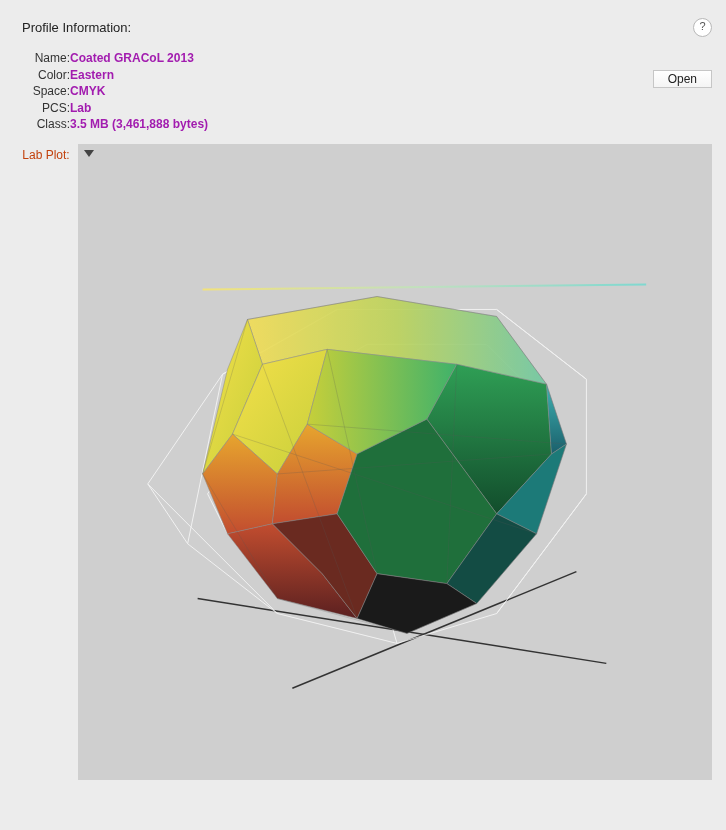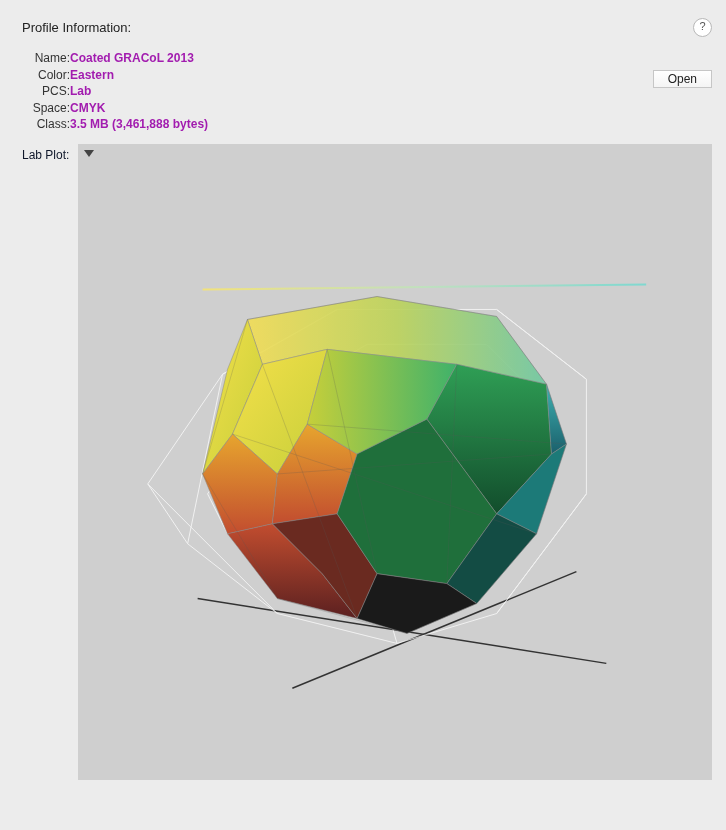--- a/index.html
+++ b/index.html
@@ -77,24 +77,24 @@
     cursor: pointer;
     user-select: none;
   }
   .plot-row {
     margin-top: 10px;
     display: flex;
     align-items: flex-start;
   }
   .plot-label {
     width: 48px;
-    text-align: left;
+    text-align: center;
     padding-right: 8px;
     padding-top: 4px;
-    color: #0f172a;
+    color: #c2410c;
   }
   .plot-area {
     flex: 1;
     position: relative;
     background: #cfcfcf;
     height: 636px;
   }
   .disclosure {
     position: absolute;
     top: 6px;
@@ -127,26 +127,26 @@
     <tbody>
         <tr>
       <td class="label">Name:</td>
       <td class="value">Coated GRACoL 2013</td>
     </tr>
     <tr>
       <td class="label">Color:</td>
       <td class="value">Eastern</td>
     </tr>
     <tr>
+      <td class="label">Space:</td>
+      <td class="value">CMYK</td>
+    </tr>
+    <tr>
       <td class="label">PCS:</td>
       <td class="value">Lab</td>
-    </tr>
-    <tr>
-      <td class="label">Space:</td>
-      <td class="value">CMYK</td>
     </tr>
     <tr>
       <td class="label">Class:</td>
       <td class="value">3.5 MB (3,461,888 bytes)</td>
     </tr>
   </tbody>
     </table>
 
   <div class="open-btn">Open</div>
 

